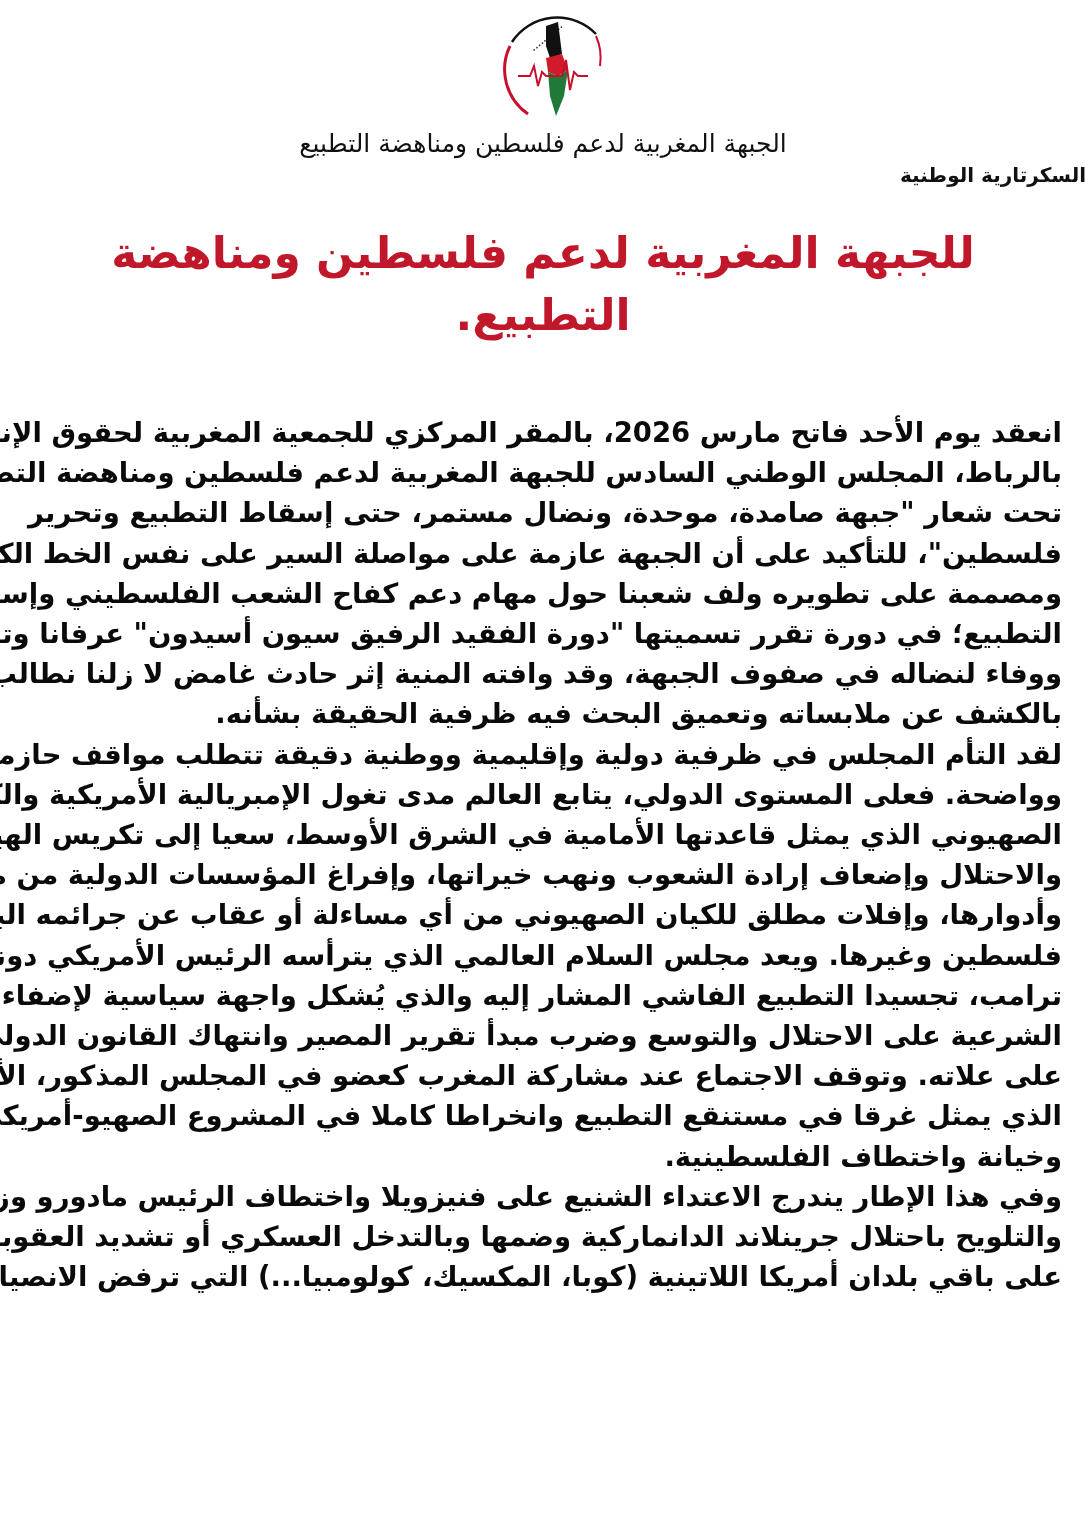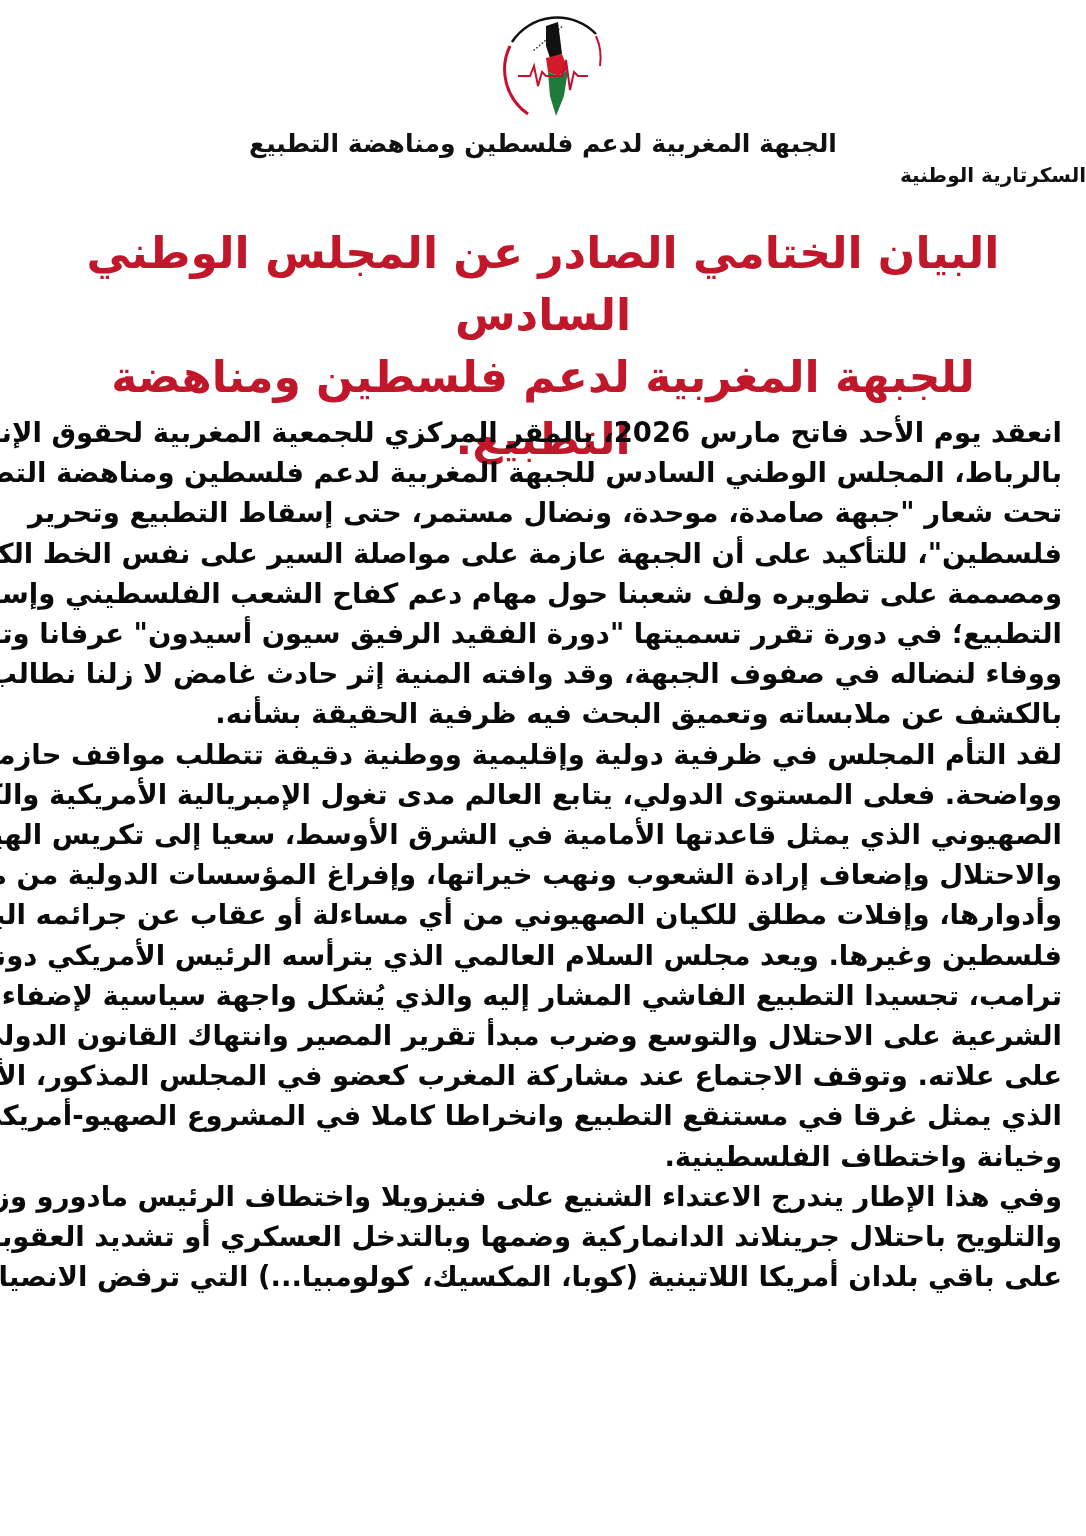--- a/index.html
+++ b/index.html
@@ -5,21 +5,21 @@
     html, body { margin: 0; padding: 0; background: #ffffff; }
     body {
       width: 1086px; height: 1536px; position: relative; overflow: hidden;
       font-family: "DejaVu Sans", sans-serif; color: #111111;
     }
     .logo {
       position: absolute; left: 488px; top: 6px; width: 128px; height: 118px;
     }
     .org-name {
       position: absolute; left: 0; right: 0; top: 128px; text-align: center;
-      font-size: 25px; font-weight: bold; color: #111; line-height: 32px;
+      font-size: 25px; font-weight: normal; color: #111; line-height: 32px;
     }
     .org-sub {
       position: absolute; left: 0; right: 0; top: 162px; text-align: right;
       font-size: 20px; font-weight: bold; color: #111; line-height: 26px;
     }
     .title {
       position: absolute; left: 40px; right: 40px; top: 222px; text-align: center;
       font-size: 44px; font-weight: bold; color: #c0182a; line-height: 62px;
       letter-spacing: -0.5px;
     }
@@ -45,21 +45,20 @@
     <polygon points="58,52 74,48 80,64 70,70 60,66" fill="#d11a2a"></polygon>
     <polygon points="60,66 70,70 80,64 76,90 68,110 62,90" fill="#1f7a3a"></polygon>
     <polyline points="30,70 42,70 46,60 50,80 54,66 58,70 74,70 78,54 82,84 86,66 90,70 100,70" fill="none" stroke="#c8102e" stroke-width="2"></polyline>
   </svg>
 </div>
 
 <div class="org-name">الجبهة المغربية لدعم فلسطين ومناهضة التطبيع</div>
 <div class="org-sub">السكرتارية الوطنية</div>
 
 <div class="title">
-  <div>البيان الختامي الصادر عن المجلس الوطني السادس</div>
   <div>للجبهة المغربية لدعم فلسطين ومناهضة التطبيع.</div>
 </div>
 
 <div class="body-text">
   <p>
     <span class="line">انعقد يوم الأحد فاتح مارس 2026، بالمقر المركزي للجمعية المغربية لحقوق الإنسان</span>
     <span class="line">بالرباط، المجلس الوطني السادس للجبهة المغربية لدعم فلسطين ومناهضة التطبيع</span>
     <span class="line">تحت شعار "جبهة صامدة، موحدة، ونضال مستمر، حتى إسقاط التطبيع وتحرير</span>
     <span class="line">فلسطين"، للتأكيد على أن الجبهة عازمة على مواصلة السير على نفس الخط الكفاحي</span>
     <span class="line">ومصممة على تطويره ولف شعبنا حول مهام دعم كفاح الشعب الفلسطيني وإسقاط</span>

